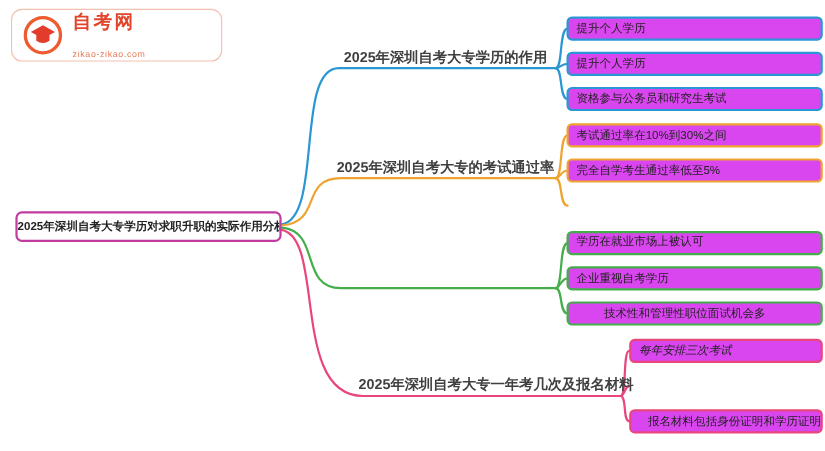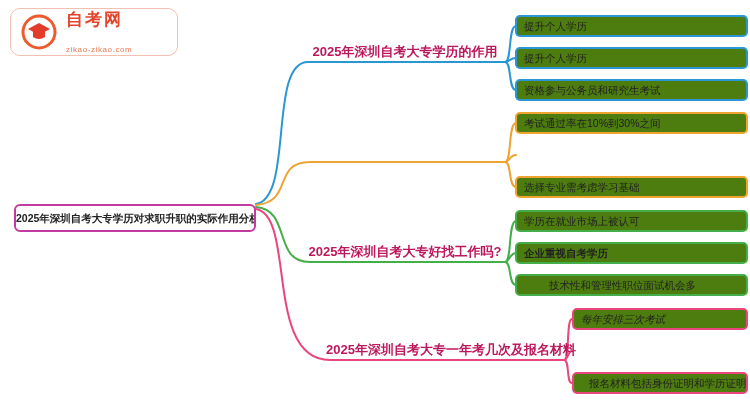--- a/index.html
+++ b/index.html
@@ -9,51 +9,51 @@
     font-family:"Liberation Sans","DejaVu Sans",sans-serif;
     position:relative;overflow:hidden;
   }
   *{box-sizing:border-box;}
   .canvas{position:absolute;left:0;top:0;width:750px;height:410px;}
   .links{position:absolute;left:0;top:0;z-index:0;}
   .links path{fill:none;stroke-width:2;stroke-linecap:round;}
 
   
   .logo{
-    position:absolute;left:10px;top:8px;width:168px;height:48px;z-index:2;
+    position:absolute;left:10px;top:8px;width:192px;height:48px;z-index:2;
     border:1px solid #f3bfae;border-radius:10px;background:#fff;
     display:flex;align-items:center;gap:9px;padding:12px 10px;cursor:pointer;
   }
   .logo-text{display:flex;flex-direction:column;justify-content:center;}
   .site-name{font-size:17px;font-weight:bold;line-height:19px;letter-spacing:2px;}
   .site-url{font-size:8px;line-height:10px;letter-spacing:0.6px;margin-top:16px;}
 
   
   .root-node{
     position:absolute;left:14px;top:192px;width:242px;height:28px;z-index:1;
     border:2px solid;border-radius:6px;background:#fff;
     font-size:10.5px;font-weight:600;color:#222;
-    line-height:24px;text-align:center;white-space:nowrap;overflow:hidden;margin-top:12px;
+    line-height:24px;text-align:center;white-space:nowrap;overflow:hidden;
   }
 
   
   .branch-label{
     position:absolute;height:18px;z-index:1;
-    font-size:13px;font-weight:600;color:#be185d;
+    font-size:13px;font-weight:600;color:#404040;
     line-height:18px;text-align:center;white-space:nowrap;
   }
   .bl0{left:305px;top:43px;width:200px;}
   .bl1{left:305px;top:143px;width:200px;}
   .bl2{left:305px;top:243px;width:200px;}
   .bl3{left:326px;top:341px;width:238px;}
 
   
   .leaf{
     position:absolute;height:22px;z-index:1;
-    border:2px solid;border-radius:5px;background:#4d7c0f;
+    border:2px solid;border-radius:5px;background:#d946ef;
     font-size:10.5px;color:#222;line-height:18px;
     padding:0 7px;white-space:nowrap;overflow:hidden;
   }
   .c1{left:515px;width:233px;}
   .c2{left:572px;width:176px;}
   .l00{top:15px}.l01{top:47px}.l02{top:79px}
   .l10{top:112px}.l11{top:144px}.l12{top:176px}
   .l20{top:210px}.l21{top:242px}.l22{top:274px}
   .l30{top:308px}.l31{top:340px}.l32{top:372px}
 </style>
@@ -94,30 +94,30 @@
     </svg>
     <div class="logo-text">
       <div class="site-name" style="color: rgb(226, 69, 44);">自考网</div>
       <div class="site-url" style="color: rgb(232, 122, 85);">zikao-zikao.com</div>
     </div>
   </div>
 
   <div class="root-node" style="border-color: rgb(193, 59, 160);">2025年深圳自考大专学历对求职升职的实际作用分析</div>
 
   <div class="branch-label bl0">2025年深圳自考大专学历的作用</div>
-  <div class="branch-label bl2">2025年深圳自考大专好找工作吗?</div>
+  <div class="branch-label bl1">2025年深圳自考大专的考试通过率</div>
   <div class="branch-label bl3">2025年深圳自考大专一年考几次及报名材料</div>
 
   <div class="leaf c1 l00" style="border-color: rgb(42, 151, 212);">提升个人学历</div>
   <div class="leaf c1 l01" style="border-color: rgb(42, 151, 212);">提升个人学历</div>
   <div class="leaf c1 l02" style="border-color: rgb(42, 151, 212);">资格参与公务员和研究生考试</div>
 
   <div class="leaf c1 l10" style="border-color: rgb(239, 164, 49);">考试通过率在10%到30%之间</div>
-  <div class="leaf c1 l12" style="border-color: rgb(239, 164, 49);">选择专业需考虑学习基础</div>
+  <div class="leaf c1 l11" style="border-color: rgb(239, 164, 49);">完全自学考生通过率低至5%</div>
 
-  <div class="leaf c1 l20" style="border-color: rgb(68, 174, 75);">学历在就业市场上被认可</div>
-  <div class="leaf c1 l21" style="border-color: rgb(68, 174, 75); font-weight: bold;">企业重视自考学历</div>
+  <div class="leaf c1 l20" style="border-color: rgb(68, 174, 75); font-family: Liberation Mono, monospace;">学历在就业市场上被认可</div>
+  <div class="leaf c1 l21" style="border-color: rgb(68, 174, 75);">企业重视自考学历</div>
   <div class="leaf c1 l22" style="border-color: rgb(68, 174, 75); padding-left: 32px;">技术性和管理性职位面试机会多</div>
 
   <div class="leaf c2 l30" style="border-color: rgb(232, 70, 124); font-style: italic;">每年安排三次考试</div>
   <div class="leaf c2 l32" style="border-color: rgb(232, 70, 124); padding-left: 15px;">报名材料包括身份证明和学历证明</div>
 
 </div>
 
 </body></html>

